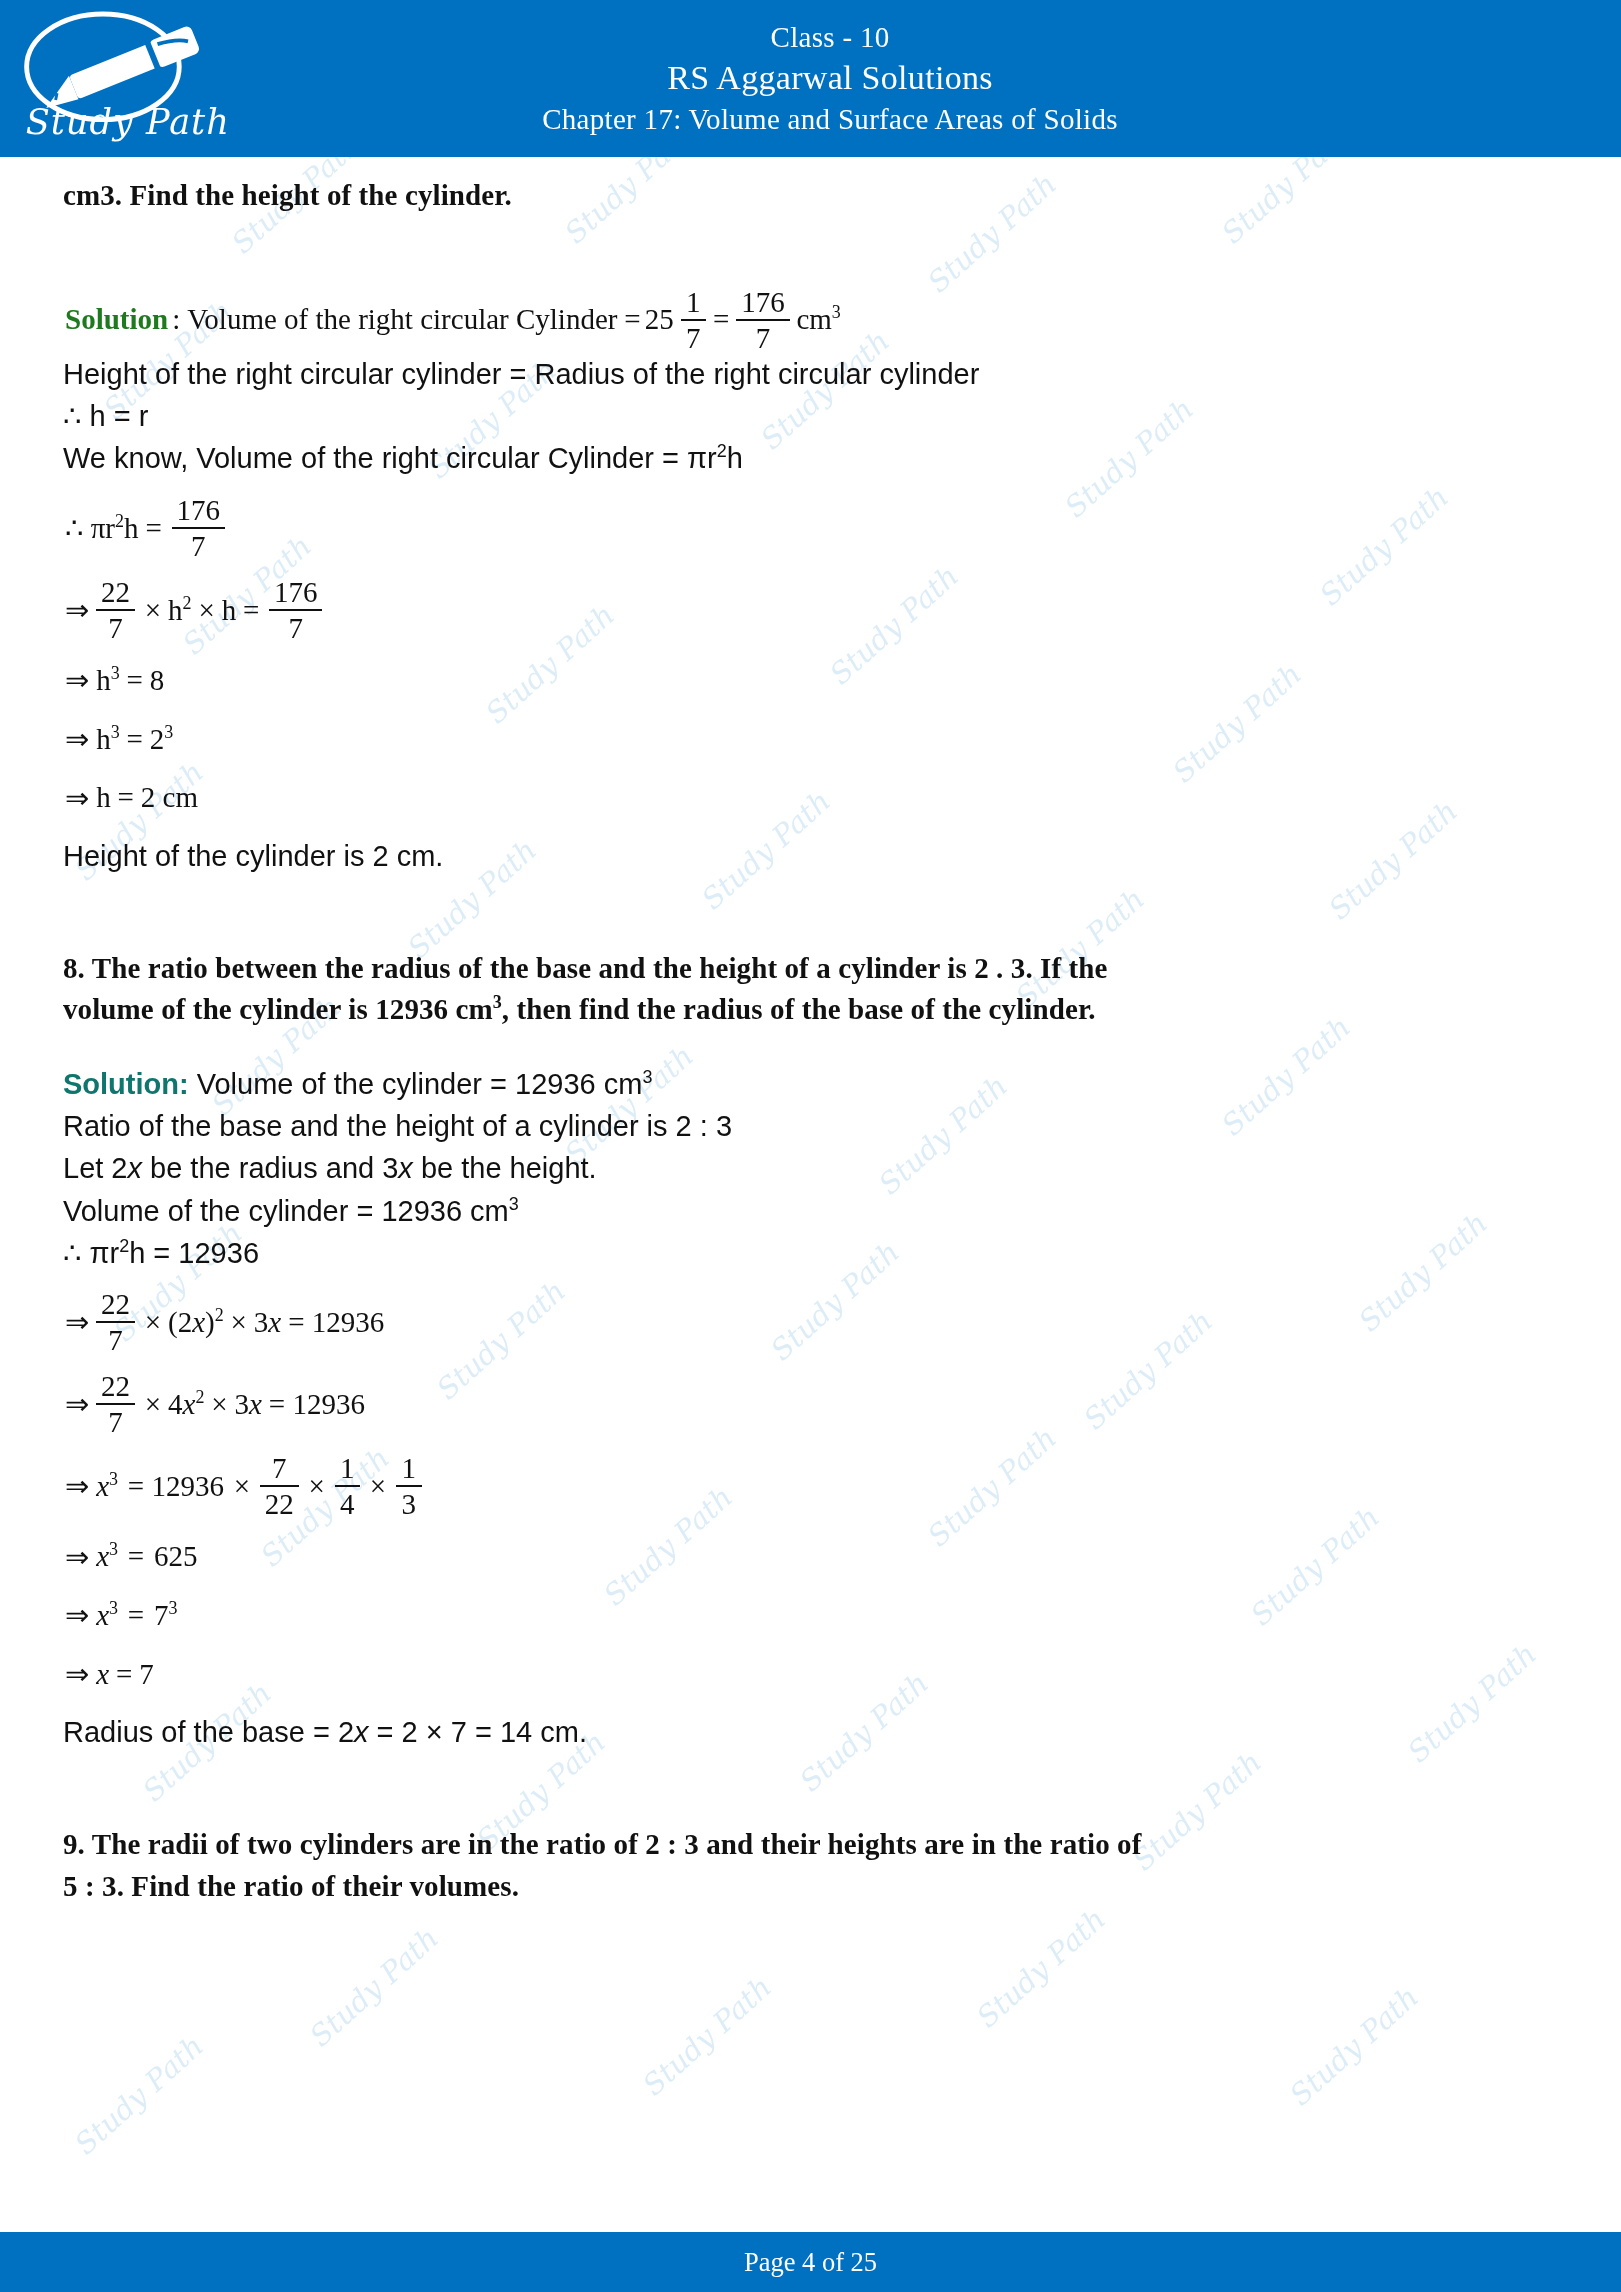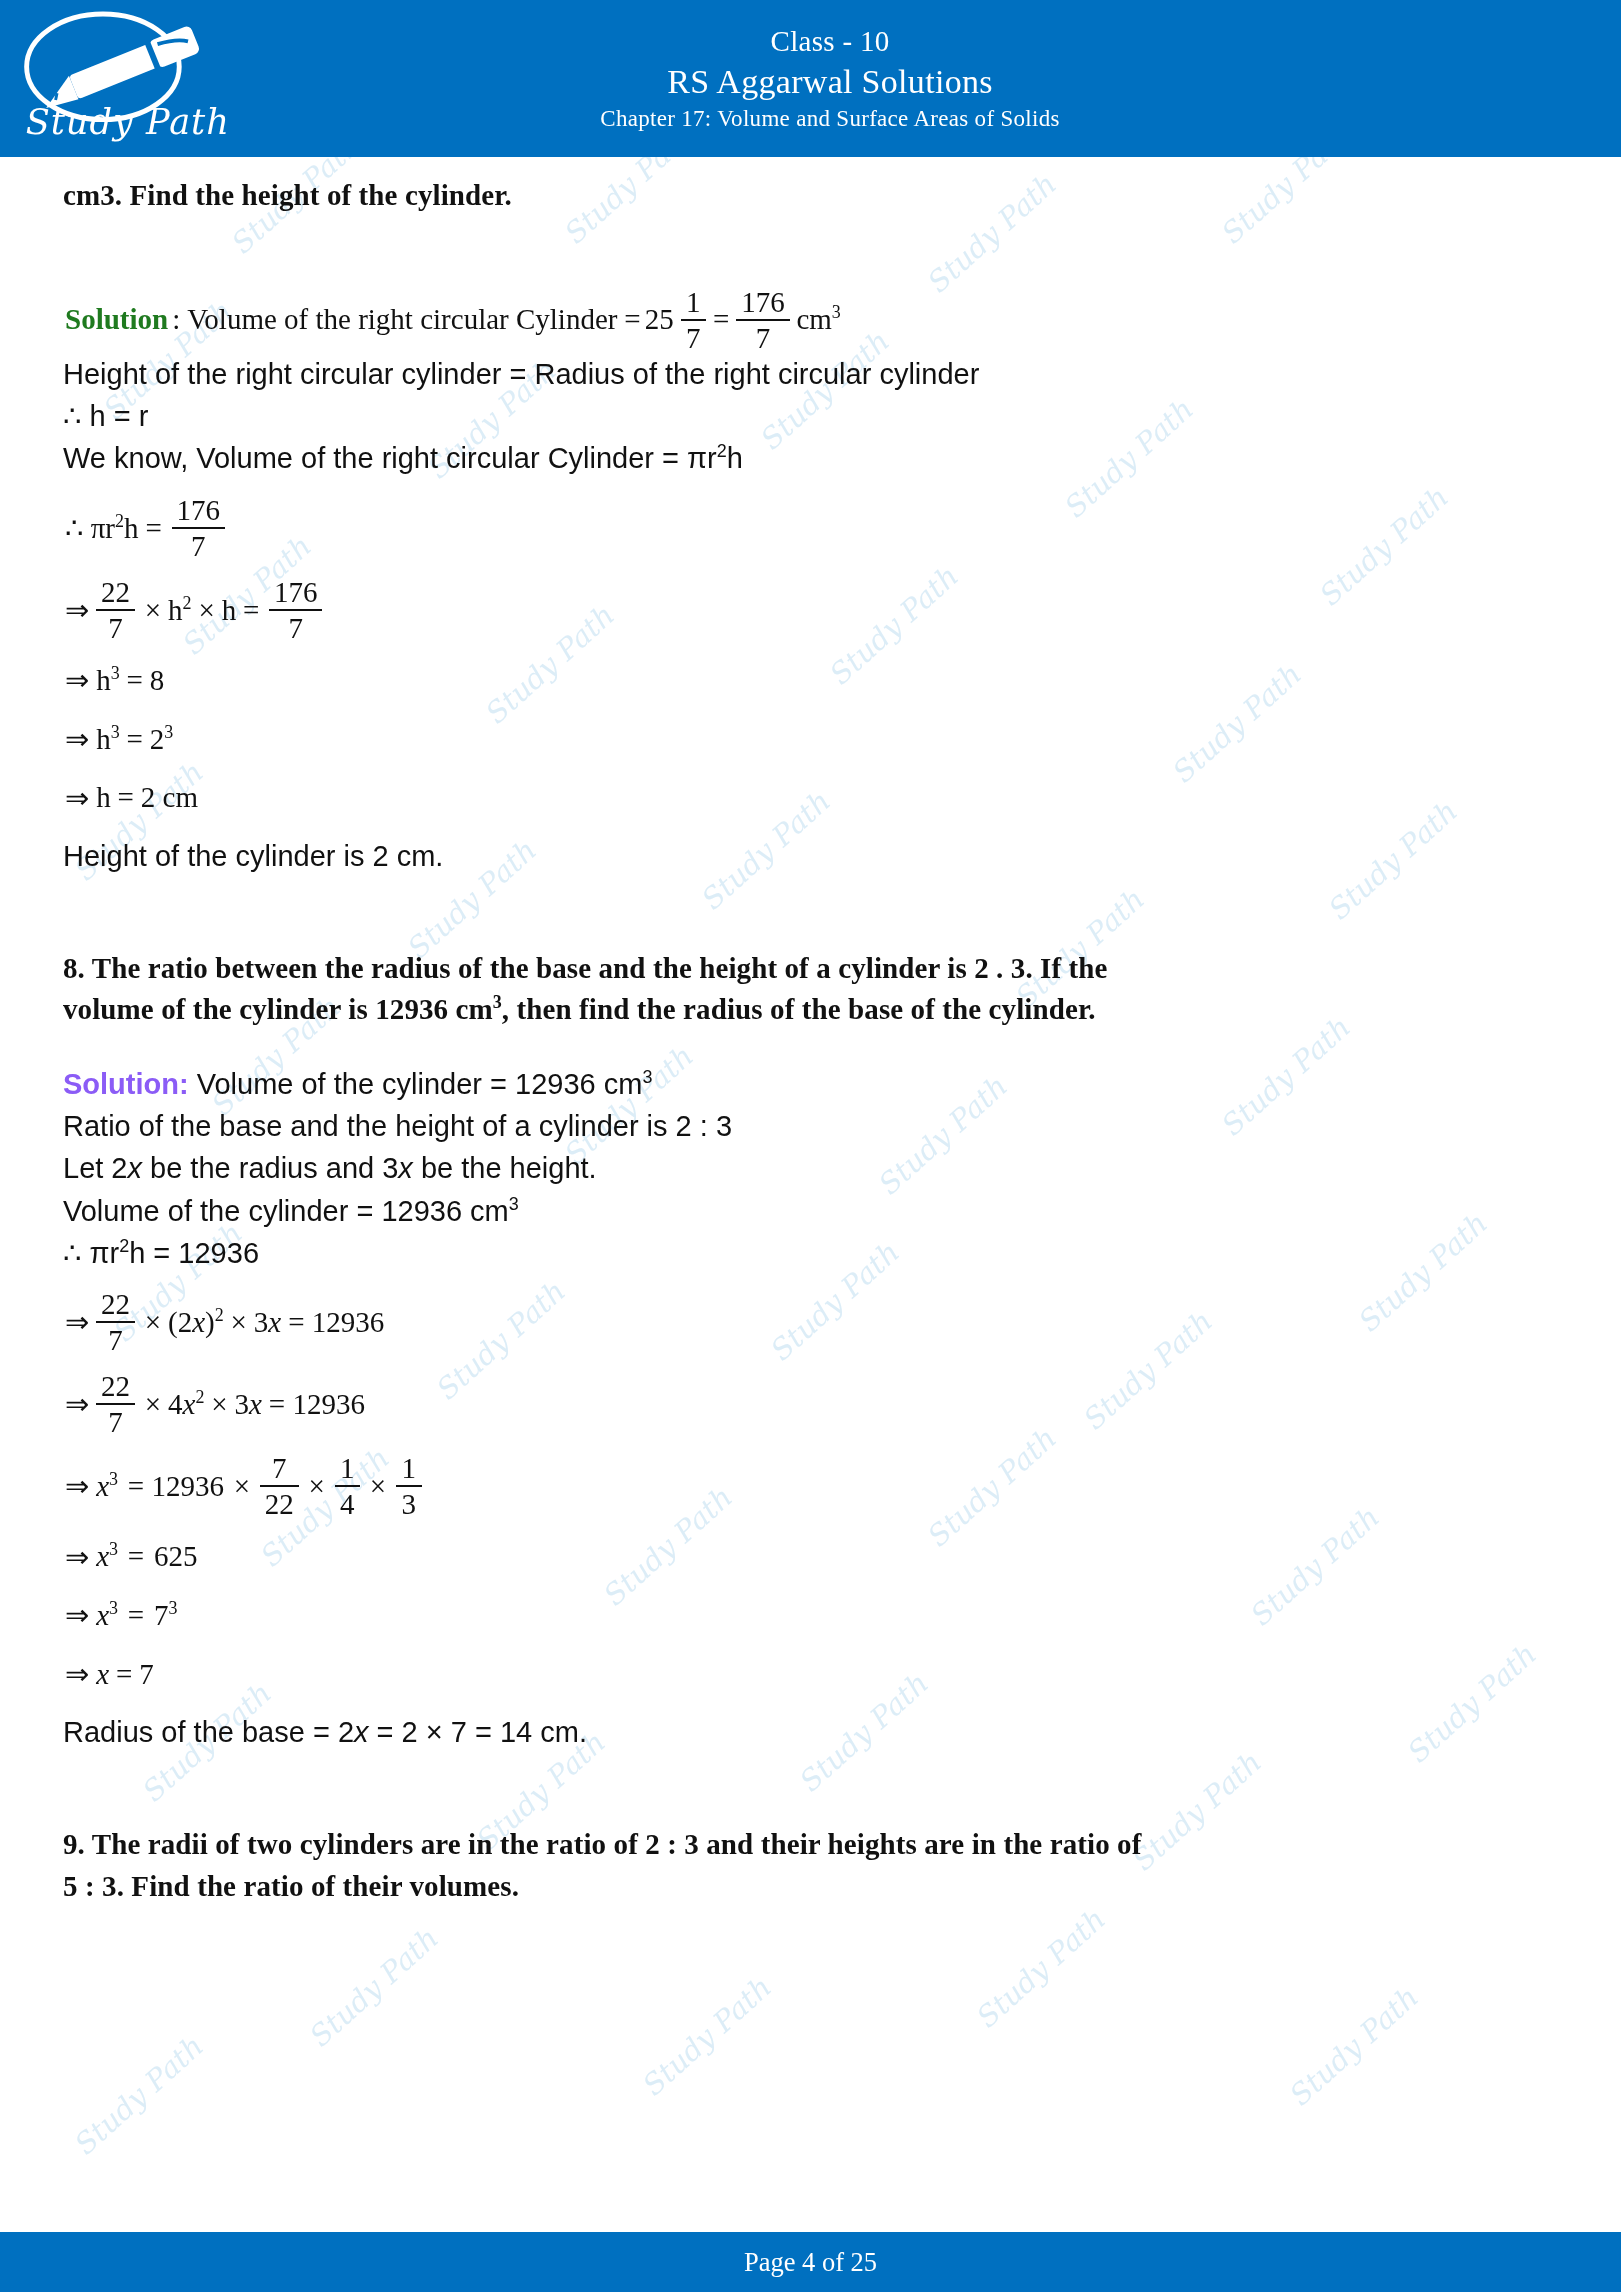--- a/index.html
+++ b/index.html
@@ -45,21 +45,21 @@
 
   .header-titles {
     text-align: center;
     color: #ffffff;
     font-family: "Liberation Serif", serif;
     line-height: 1.30;
     padding-left: 39px;
   }
   .header-titles .line1 { font-size: 29px; letter-spacing: 0.3px; }
   .header-titles .line2 { font-size: 34px; letter-spacing: 0.3px; }
-  .header-titles .line3 { font-size: 23px; letter-spacing: 0.3px; }
+  .header-titles .line3 { font-size: 29px; letter-spacing: 0.3px; }
 
   
   .content {
     flex: 1 1 auto;
     position: relative;
     padding: 17.6px 63px 0 63px;
     overflow: hidden;
   }
 
   
@@ -99,21 +99,21 @@
     font-family: Liberation Sans, sans-serif;
     font-size: 29px;
     color: #111;
     line-height: 1.45;
   }
   .sol-label {
     color: #1f7a1f;
     font-weight: bold;
   }
   .sol-label-2 {
-    color: #8b5cf6;
+    color: #0f766e;
     font-weight: bold;
   }
   .ital { font-style: italic; }
   sup { font-size: .62em; vertical-align: super; line-height: 0; }
 
   .spacer-sm { height: 15.7px; }
   .spacer-md { height: 33px; }
   .spacer-xl { height: 71px; }
 
   

